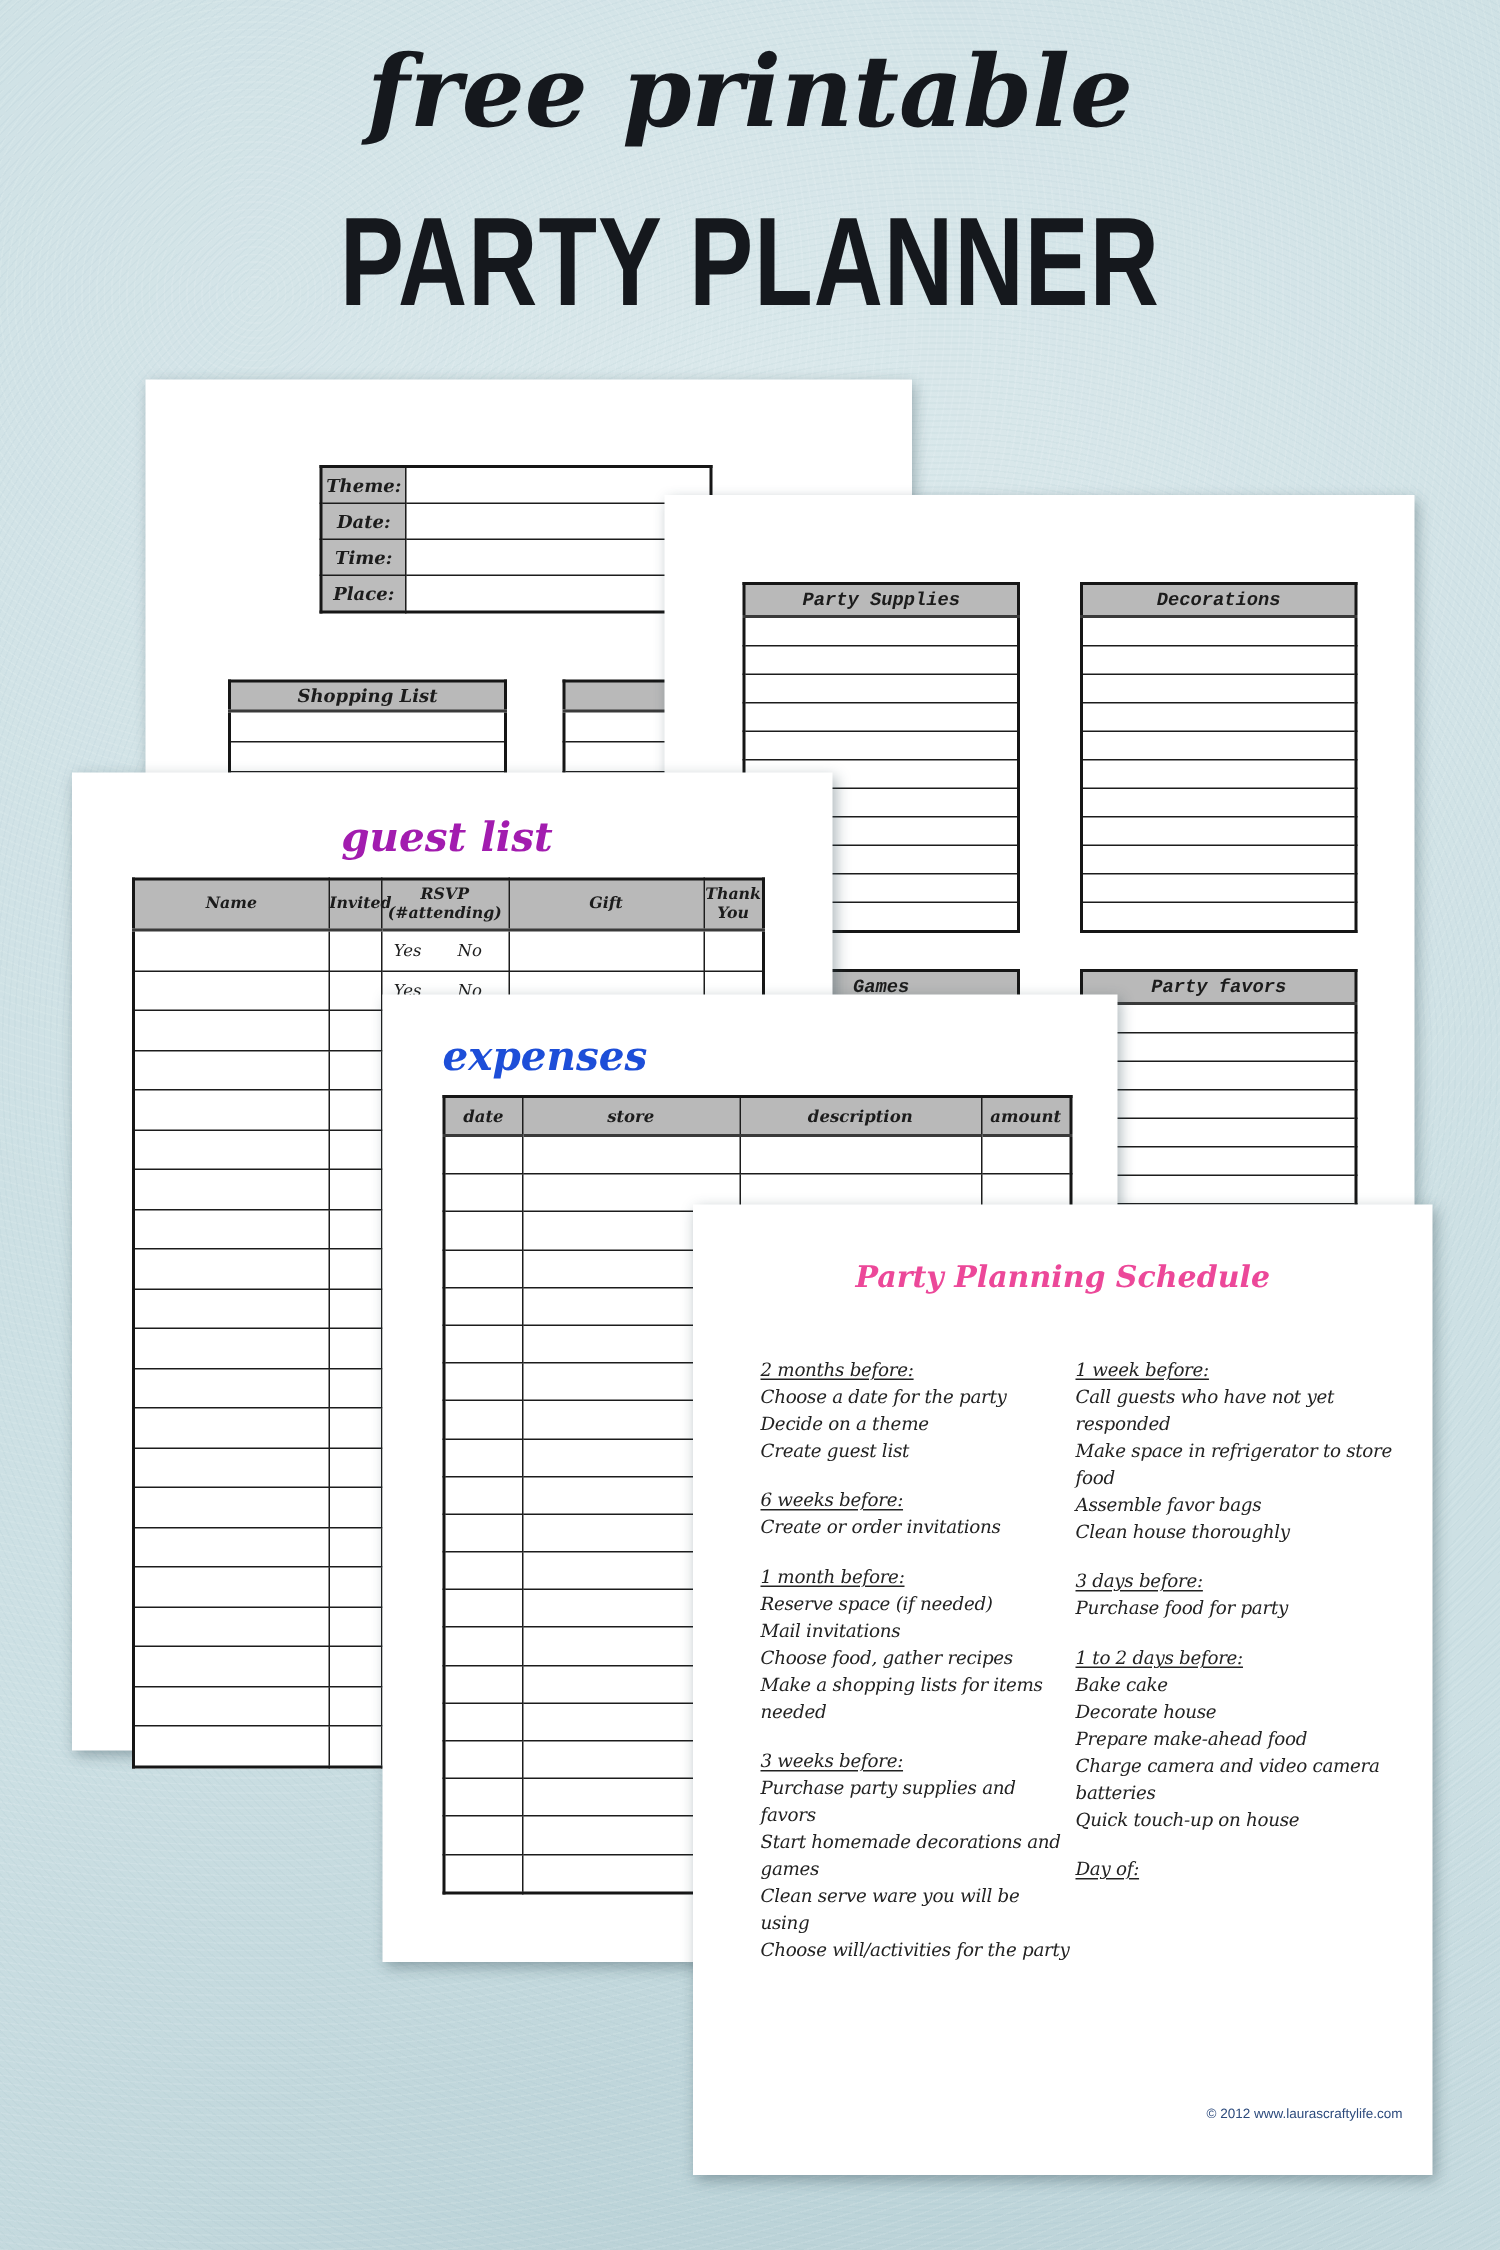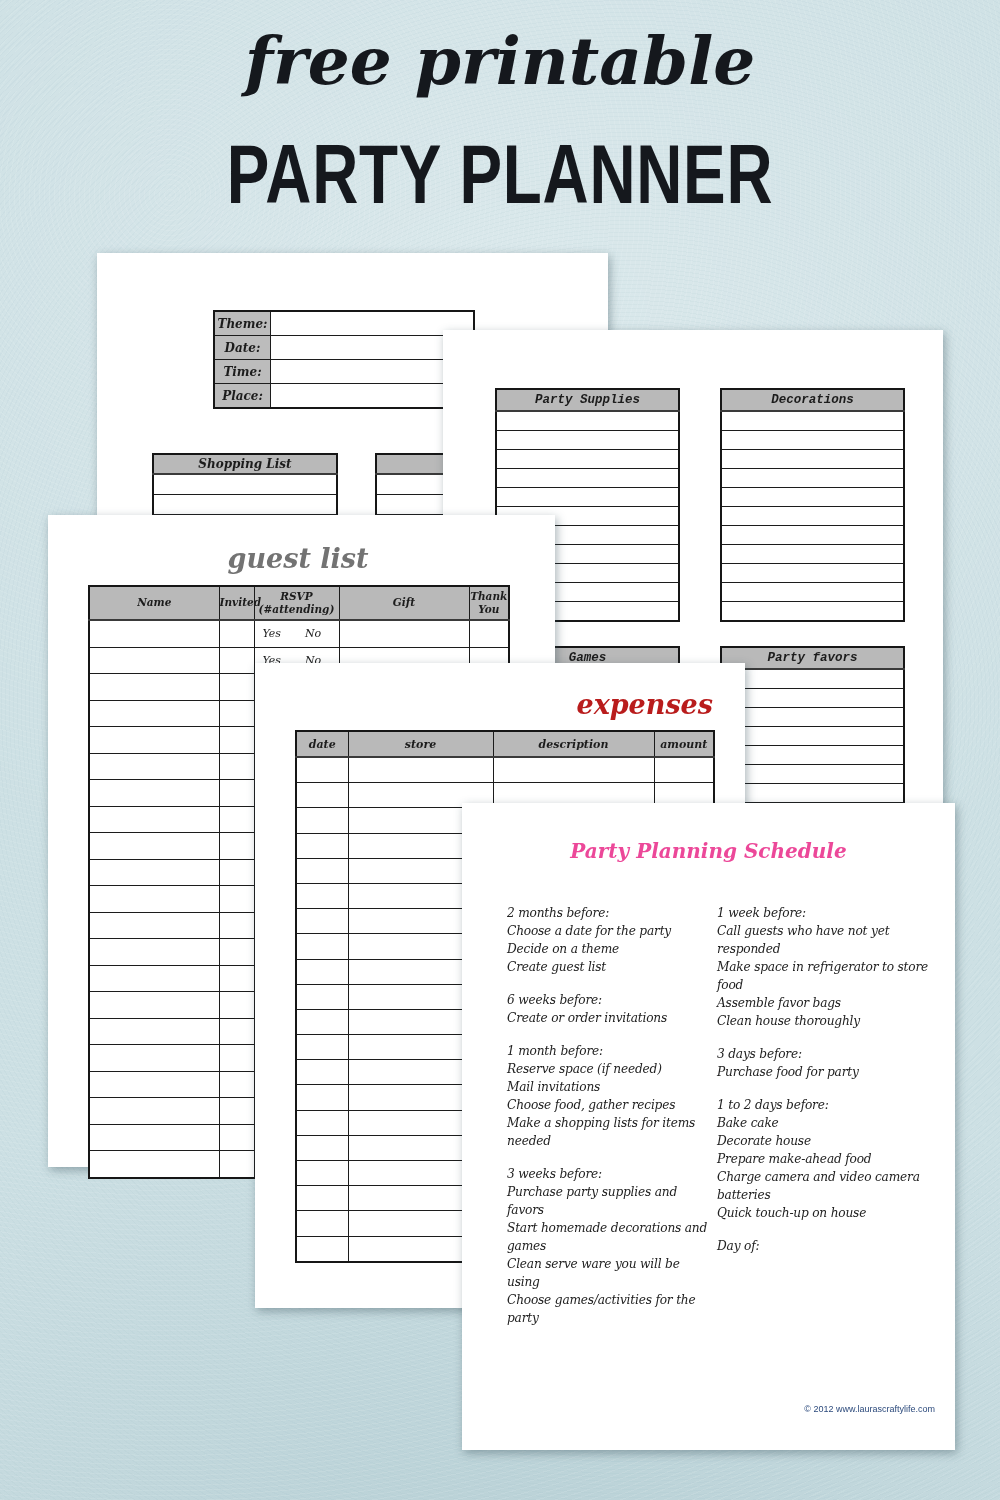--- a/index.html
+++ b/index.html
@@ -43,41 +43,41 @@
   
   .sup-table{width:185px;}
   .sup-table .hdr{height:20px;font-size:12.5px;font-family:Liberation Mono, monospace;}
   .sup-table td{height:18px;}
   .t-supplies{left:52px;top:58px;}
   .t-decor{left:277px;top:58px;}
   .t-games{left:52px;top:316px;}
   .t-favors{left:277px;top:316px;}
   
   .gl-title{position:absolute;left:40px;top:28px;width:420px;margin:0;text-align:center;
-    font-size:27px;font-weight:700;color:#737373;}
+    font-size:27px;font-weight:700;color:#a21caf;}
   .guest-table{left:40px;top:70px;width:420px;}
   .guest-table th{height:32px;font-size:10.5px;font-weight:600;white-space:pre-line;line-height:1.25;}
   .guest-table td{height:25.5px;font-size:11px;}
   .guest-table .rsvp{padding-left:8px;}
   .guest-table .rsvp span{margin-right:24px;font-size:11px;}
   
-  .ex-title{position:absolute;left:40px;top:26px;width:418px;margin:0;text-align:right;
-    font-size:27px;font-weight:700;color:#b91c1c;}
+  .ex-title{position:absolute;left:40px;top:26px;width:418px;margin:0;text-align:left;
+    font-size:27px;font-weight:700;color:#1d4ed8;}
   .exp-table{left:40px;top:67px;width:418px;}
   .exp-table th{height:24px;font-size:11px;font-weight:600;}
   .exp-table td{height:24.2px;}
   
   .sch-title{position:absolute;left:0;top:36px;width:100%;margin:0;text-align:center;
     font-size:20px;font-weight:600;color:#ec4899;}
   .sch-col{position:absolute;top:101px;font-family:"DejaVu Serif",serif;font-style:italic;
     font-size:12.2px;line-height:18px;color:#222;letter-spacing:-.2px;}
   .col-left{left:45px;width:208px;}
   .col-right{left:255px;width:222px;}
   .sch-section{margin:0 0 15px 0;}
-  .sch-heading{text-underline-offset:2px;}
+  .sch-heading{text-decoration:underline;text-underline-offset:2px;}
   .sch-items{margin:0;padding:0;list-style:none;}
   .sch-footer{position:absolute;right:20px;bottom:36px;font-size:9px;color:#2c4a7c;
     font-family:"Liberation Sans",sans-serif;}
 </style>
 </head>
 <body>
 
 <div class="canvas">
   <div class="texture"></div>
 
@@ -692,21 +692,21 @@
             <li>Make a shopping lists for items needed</li>
           </ul>
       </div>
         <div class="sch-section">
         <div class="sch-heading">3 weeks before:</div>
         <ul class="sch-items">
 
         <li>Purchase party supplies and favors</li>
             <li>Start homemade decorations and games</li>
             <li>Clean serve ware you will be using</li>
-            <li>Choose games/activities for the party</li>
+            <li>Choose will/activities for the party</li>
           </ul>
       </div>
       </div>
     <div class="sch-col col-right">
 
     <div class="sch-section">
         <div class="sch-heading">1 week before:</div>
         <ul class="sch-items">
 
         <li>Call guests who have not yet responded</li>

